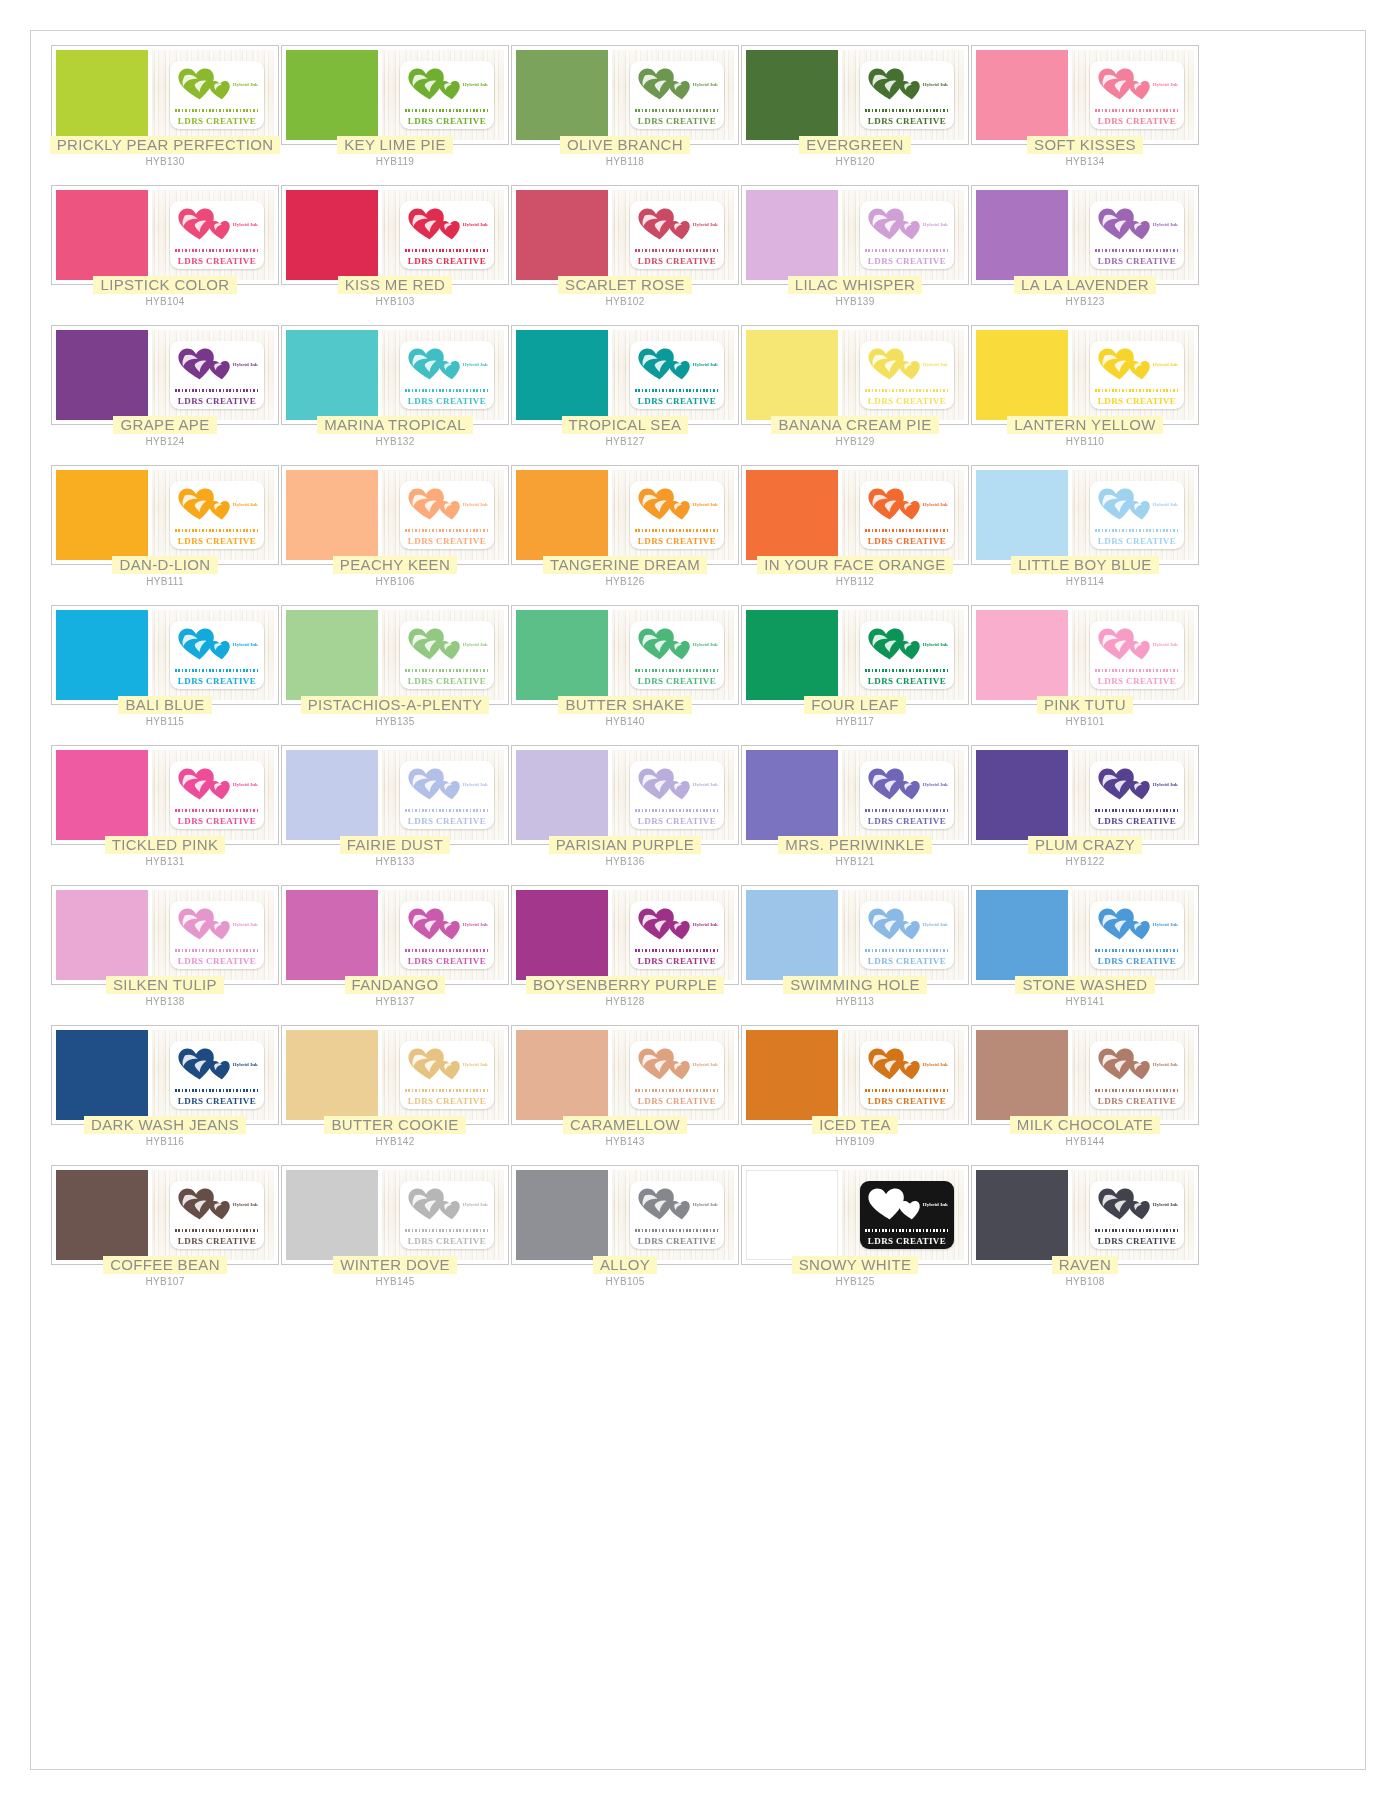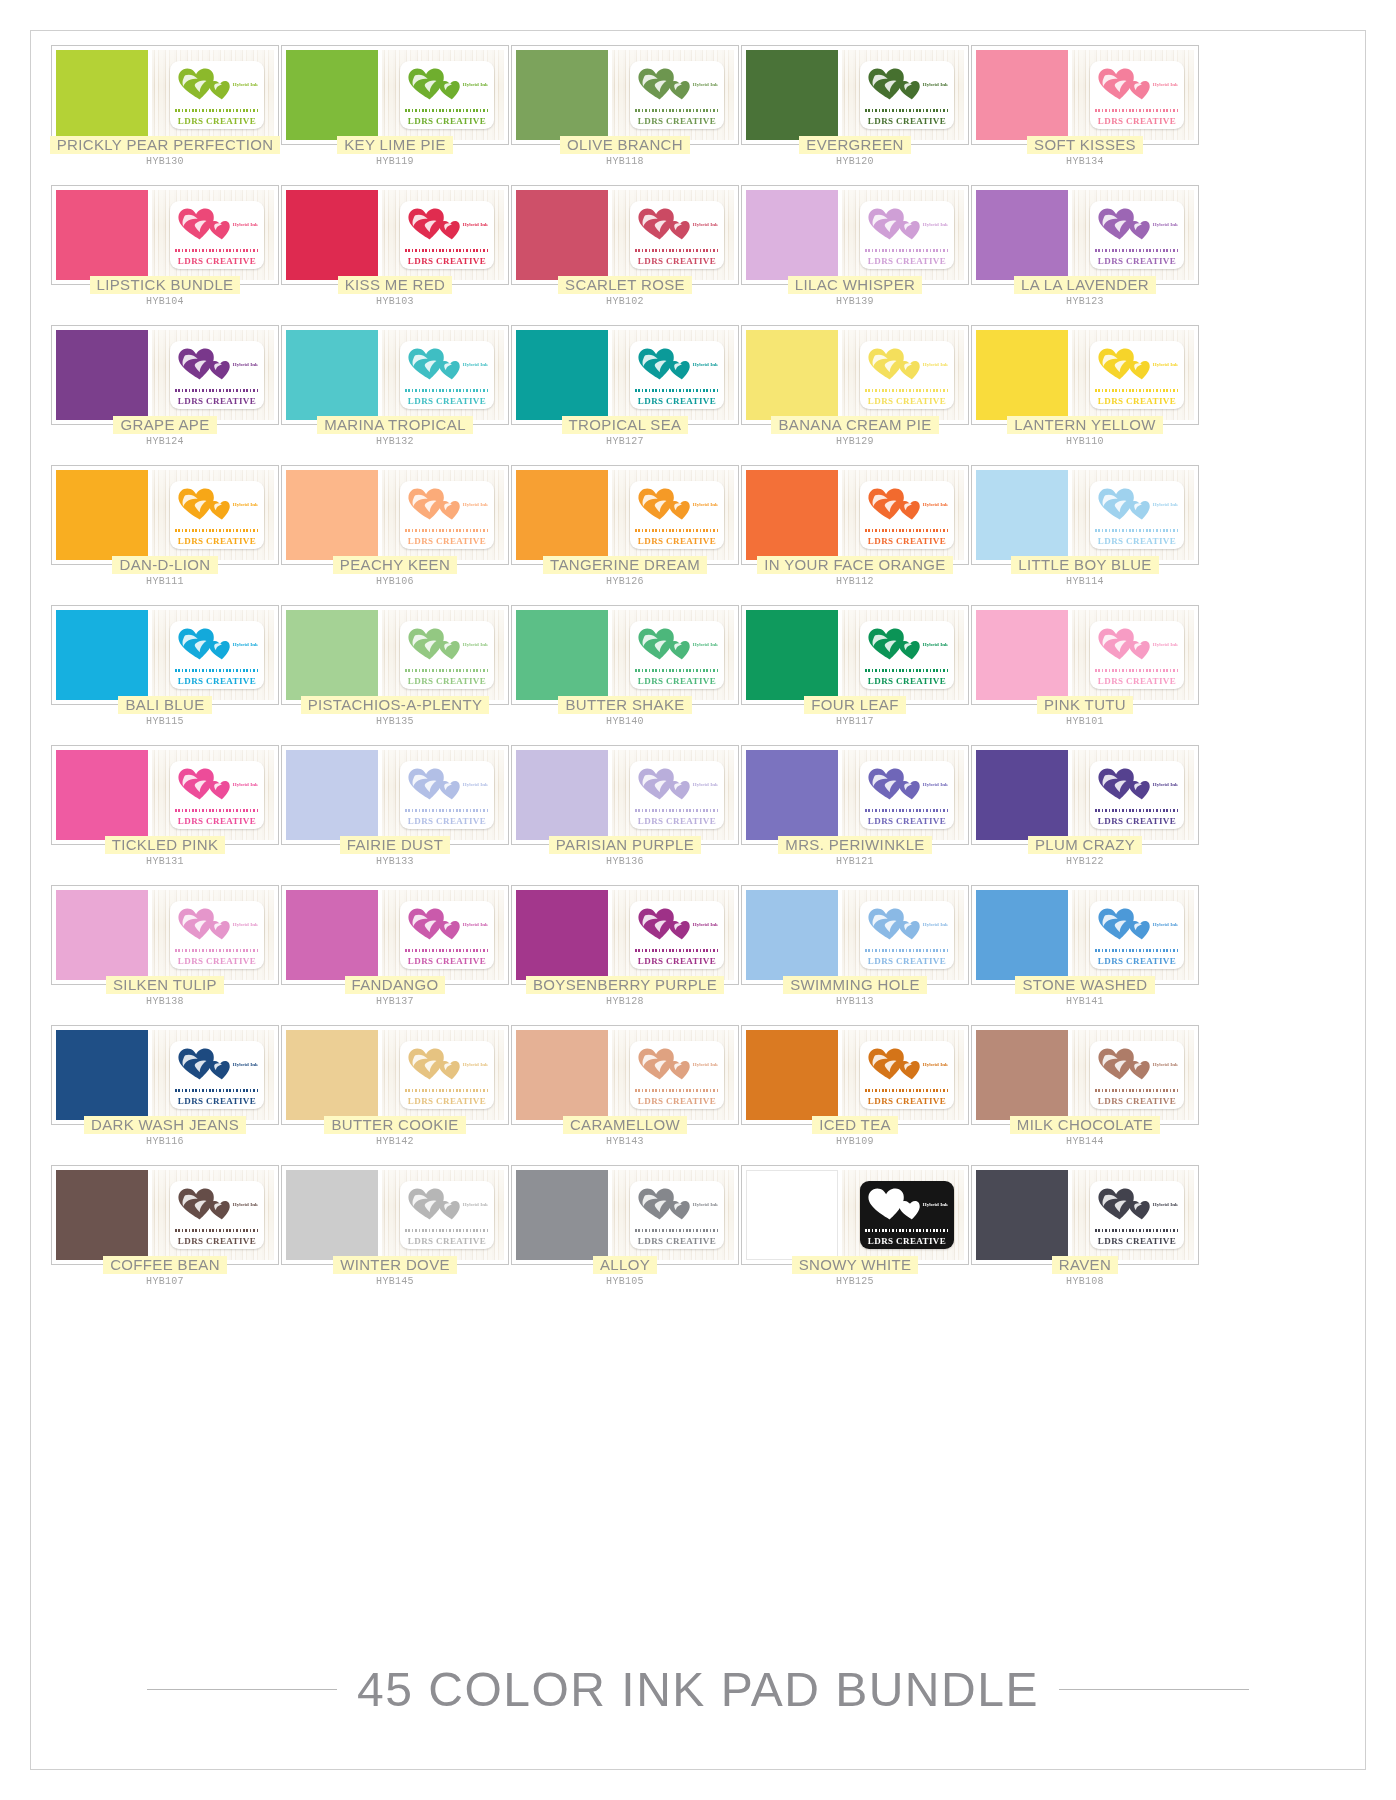--- a/index.html
+++ b/index.html
@@ -148,21 +148,20 @@
     white-space: nowrap;
     font-weight: 400;
     line-height: 18px;
   }
   .code {
     margin-top: 2px;
     text-align: center;
     font-size: 10px;
     letter-spacing: .3px;
     color: #a2a2a2;
-    font-family: Liberation Mono, monospace;
   }
 
   
   .footer {
     position: absolute;
     left: 0; right: 0;
     bottom: 52px;
     display: flex;
     align-items: center;
     justify-content: center;
@@ -352,21 +351,21 @@
                   </g>
                 </svg>
               </div>
               <div class="hybrid">Hybrid Ink</div>
               <div class="dots"></div>
               <div class="brand">LDRS CREATIVE</div>
             </div>
           </div>
         </div>
         <div class="namebar">
-          <span class="nm">LIPSTICK BUNDLE</span>
+          <span class="nm">LIPSTICK COLOR</span>
         </div>
         <div class="code">HYB104</div>
       </div>
       <div class="card-slot">
         <div class="card">
           <div class="swatch" style="background: rgb(222, 42, 80);"></div>
           <div class="pad">
             <div class="padlabel" style="color: rgb(224, 44, 79);">
               <div class="hearts">
                 <svg viewBox="0 0 120 62" xmlns="http://www.w3.org/2000/svg">
@@ -1489,19 +1488,14 @@
             </div>
           </div>
         </div>
         <div class="namebar">
           <span class="nm">RAVEN</span>
         </div>
         <div class="code">HYB108</div>
       </div>
     </div>
 
-  <div class="footer">
-    <div class="rule"></div>
-    <div class="ftitle">45 COLOR INK PAD BUNDLE</div>
-    <div class="rule"></div>
-  </div>
 
 </div>
 
 </body></html>

